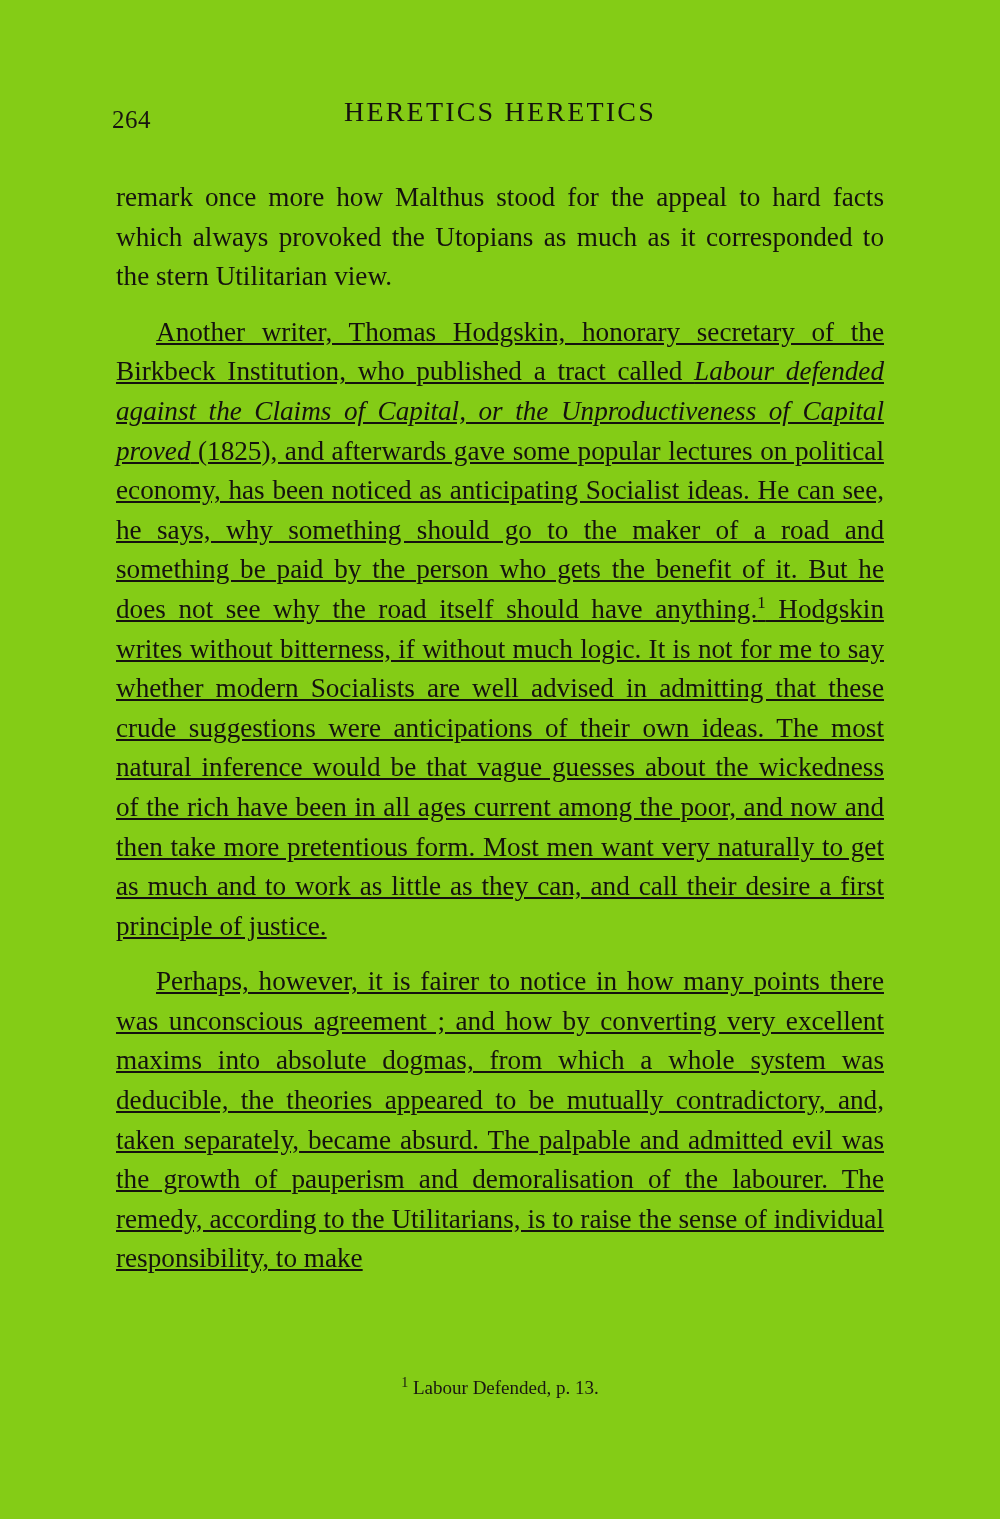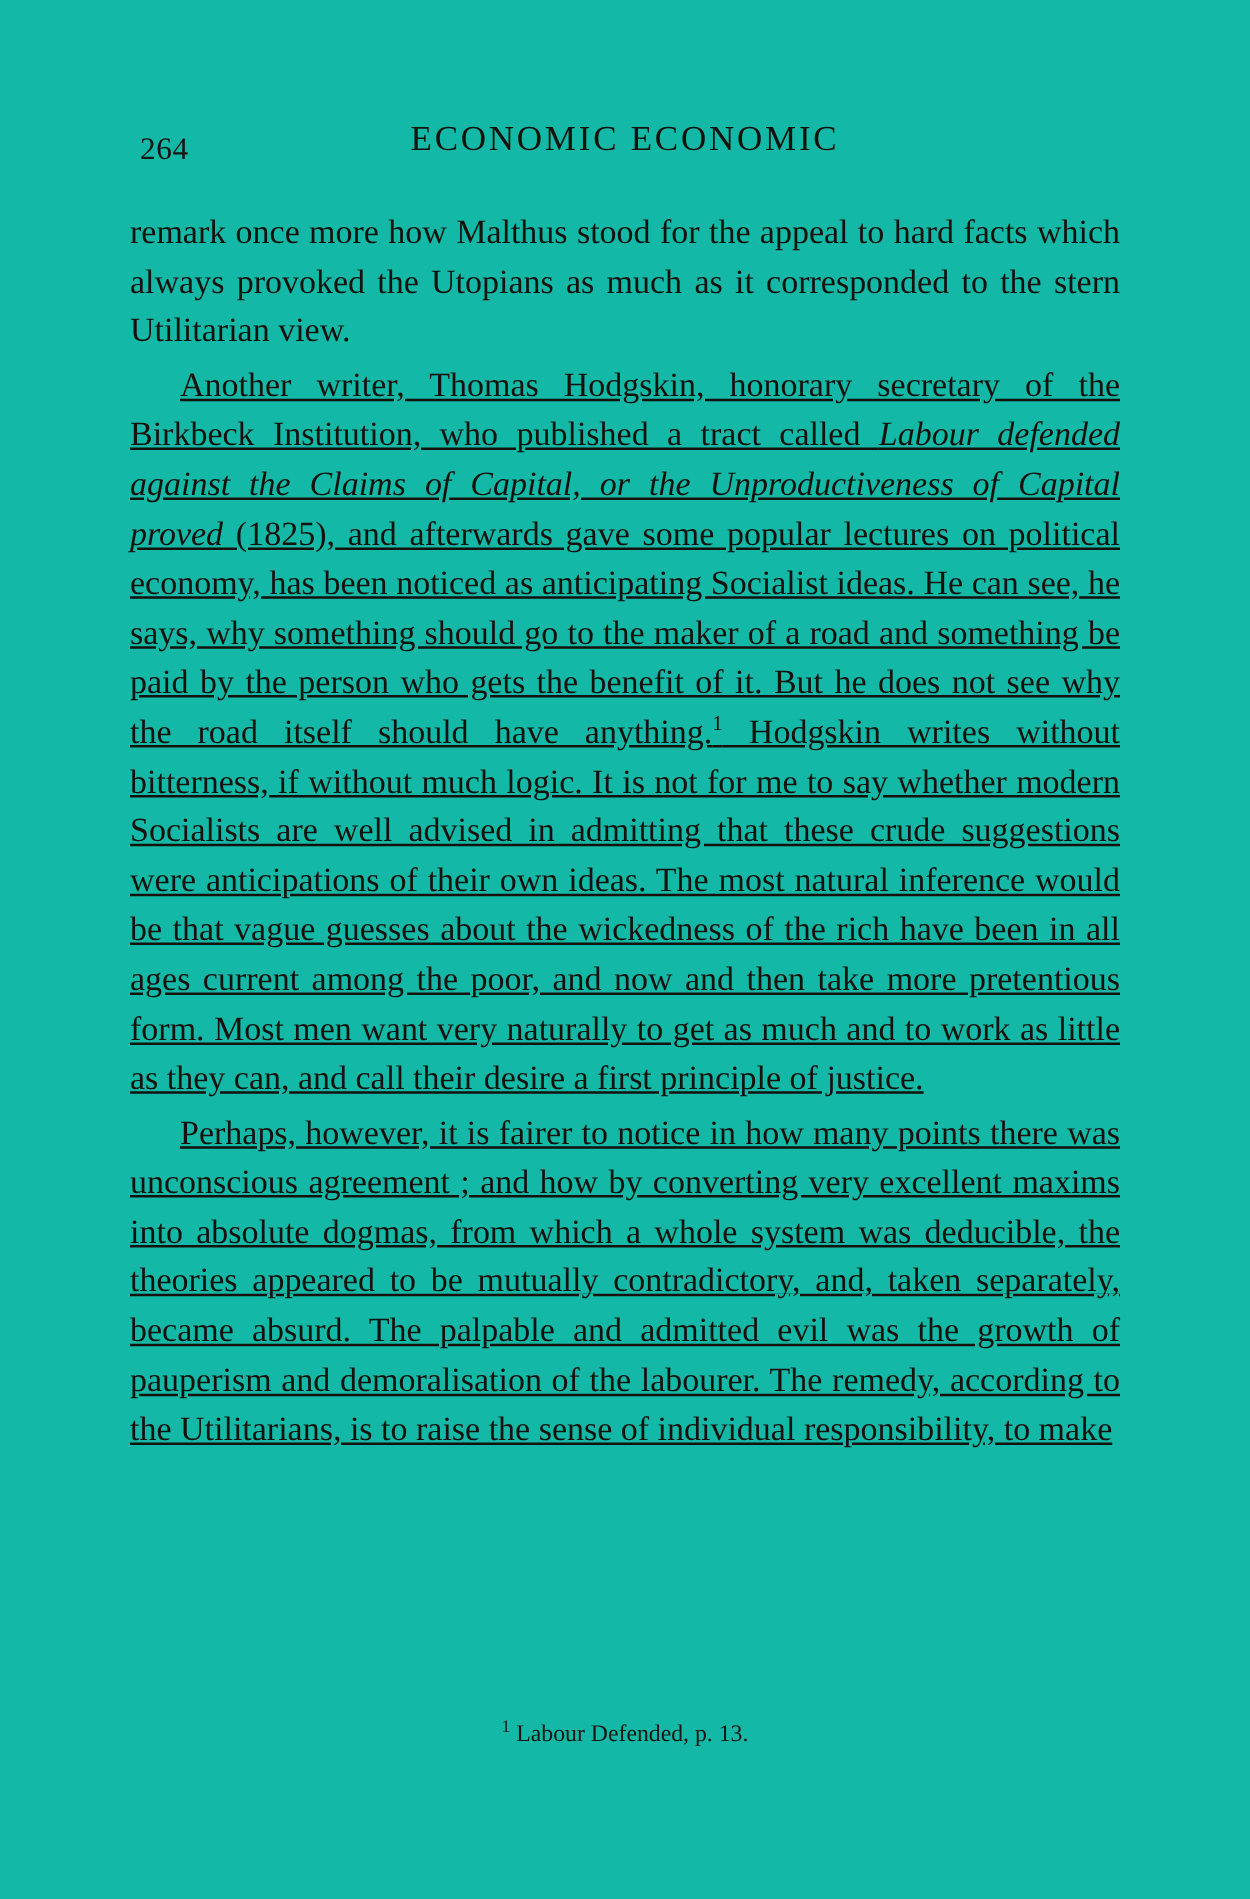--- a/index.html
+++ b/index.html
@@ -11,21 +11,21 @@
     width: 1000px;
     height: 1519px;
     font-family: "Liberation Serif", serif;
     color: #12100d;
     overflow: hidden;
   }
   .page {
     position: relative;
     width: 1000px;
     height: 1519px;
-    background: #14b8a6;
+    background: #84cc16;
   }
   .header {
     position: absolute;
     top: 96px;
     left: 100px;
     width: 800px;
     height: 40px;
   }
   .folio {
     position: absolute;
@@ -49,21 +49,21 @@
     position: absolute;
     top: 162px;
     left: 100px;
     width: 800px;
     font-size: 27.2px;
     line-height: 39.6px;
     text-align: justify;
     color: #15120e;
   }
   .body-text p {
-    margin: 4px;
+    margin: 16px;
   }
   .indent {
     text-indent: 40px;
     text-decoration: underline;
   }
   .it {
     font-style: italic;
   }
   sup {
     font-size: 0.62em;
@@ -87,21 +87,21 @@
   .footnote .fn-title {
   }
 </style>
 </head>
 <body>
 
 <div class="page">
 
   <div class="header">
     <div class="folio">264</div>
-    <div class="running-title">ECONOMIC ECONOMIC</div>
+    <div class="running-title">HERETICS HERETICS</div>
   </div>
 
   <div class="body-text">
 
     <p>remark once more how Malthus stood for the appeal to hard facts which always provoked the Utopians as much as it corresponded to the stern Utilitarian view.</p>
 
     <p class="indent"><span>Another writer, Thomas Hodgskin, honorary secretary of the Birkbeck Institution, who published a tract called </span><span class="it">Labour defended against the Claims of Capital, or the Unproductiveness of Capital proved</span><span> (1825), and afterwards gave some popular lectures on political economy, has been noticed as anticipating Socialist ideas. He can see, he says, why something should go to the maker of a road and something be paid by the person who gets the benefit of it. But he does not see why the road itself should have anything.</span><sup>1</sup><span> Hodgskin writes without bitterness, if without much logic. It is not for me to say whether modern Socialists are well advised in admitting that these crude suggestions were anticipations of their own ideas. The most natural inference would be that vague guesses about the wickedness of the rich have been in all ages current among the poor, and now and then take more pretentious form. Most men want very naturally to get as much and to work as little as they can, and call their desire a first principle of justice.</span></p>
 
     <p class="indent">Perhaps, however, it is fairer to notice in how many points there was unconscious agreement ; and how by converting very excellent maxims into absolute dogmas, from which a whole system was deducible, the theories appeared to be mutually contradictory, and, taken separately, became absurd. The palpable and admitted evil was the growth of pauperism and demoralisation of the labourer. The remedy, according to the Utilitarians, is to raise the sense of individual responsibility, to make</p>
 

